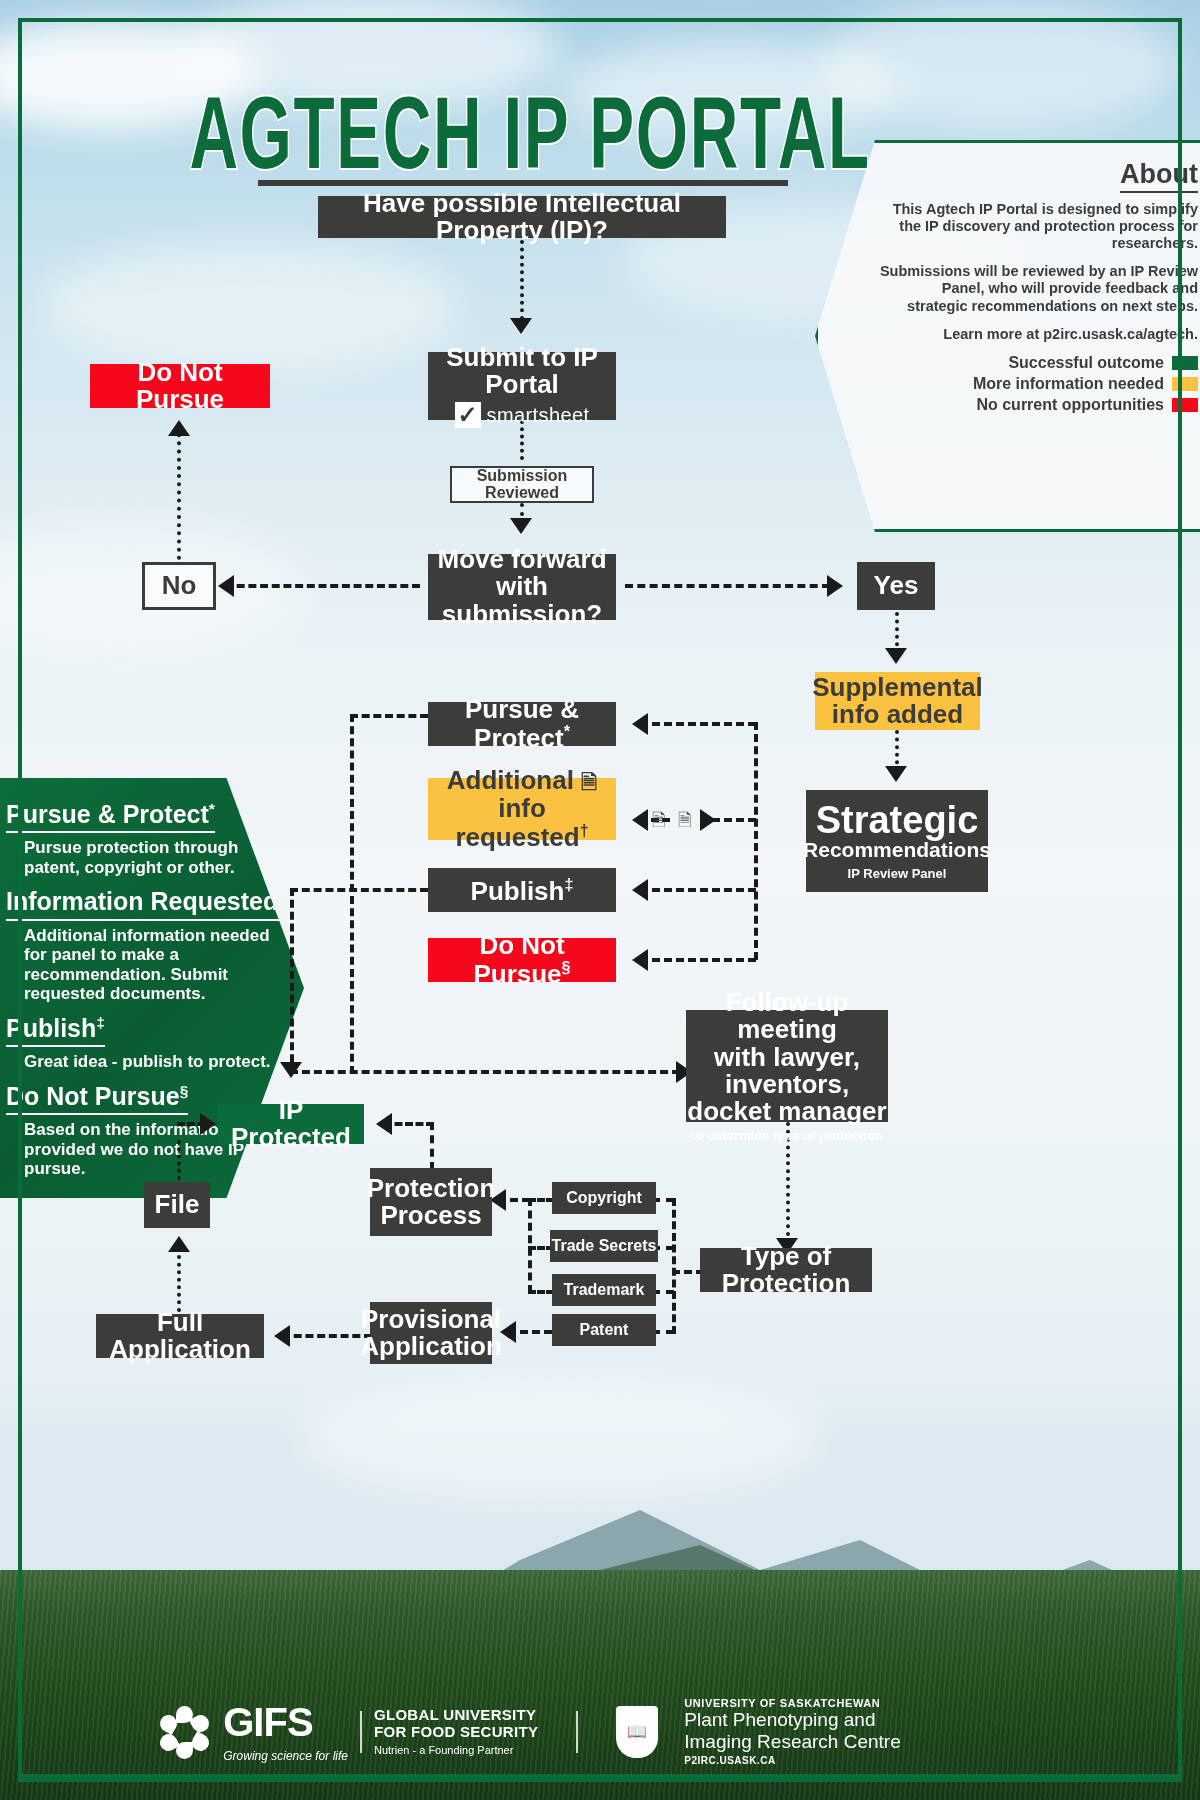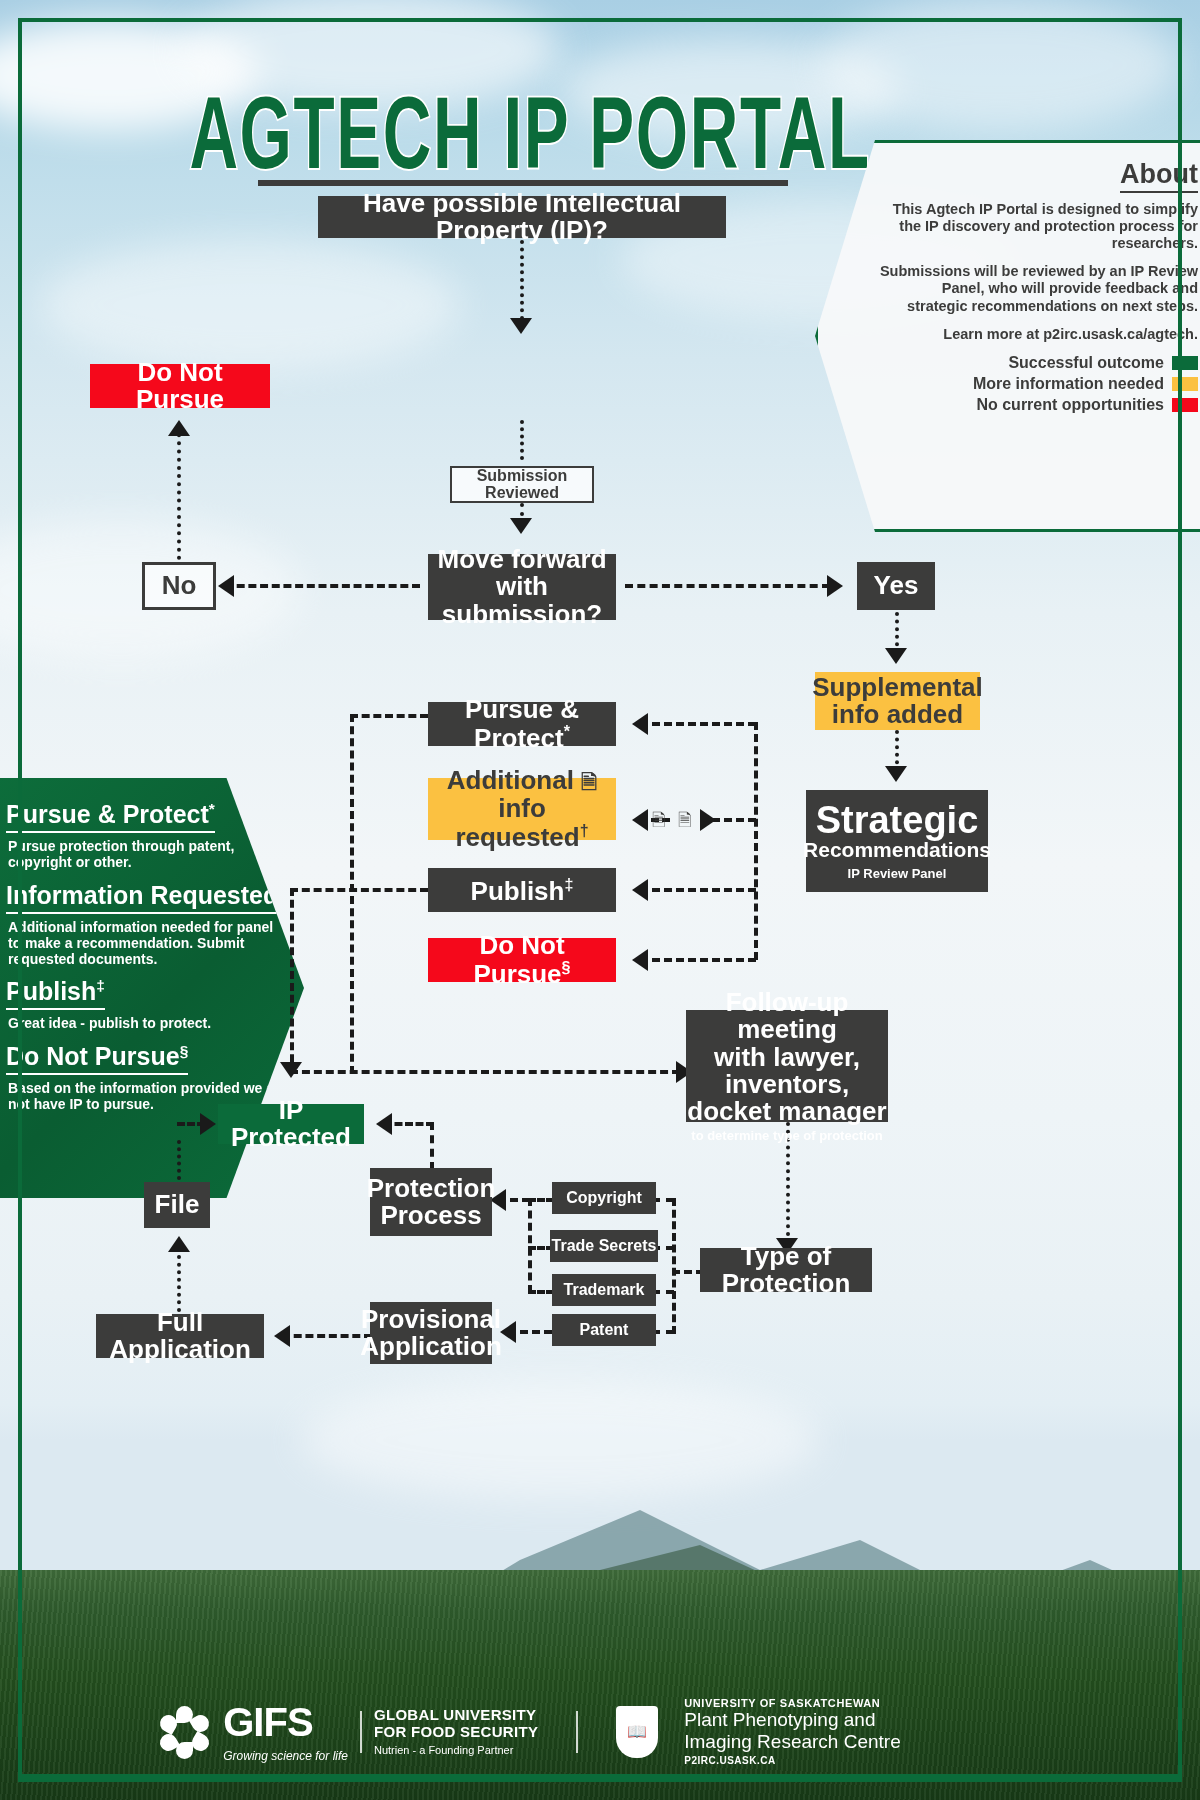--- a/index.html
+++ b/index.html
@@ -65,21 +65,21 @@
   .swatch{width:26px;height:14px;display:inline-block;}
 
   
   .legend{
     position:absolute;left:-6px;top:778px;width:310px;height:420px;
     background:linear-gradient(135deg,#0d6d3b 0%,#0a5d32 55%,#0b6b3a 100%);
     clip-path:polygon(0% 0%, 75% 0%, 100% 50%, 75% 100%, 0% 100%);
     color:#fff;padding:22px 14px 10px 12px;
   }
   .legend h3{font-size:25px;font-weight:bold;border-bottom:2px solid #fff;display:inline-block;padding-bottom:2px;}
-  .legend p{font-size:14px;font-weight:bold;line-height:1.15;margin:5px 0 10px 2px;}
+  .legend p{font-size:17px;font-weight:bold;line-height:1.15;margin:5px 0 10px 18px;}
 
   
   .conn{position:absolute;}
   .vd{border-left:4px dotted #1a1a1a;}
   .vdash{border-left:4px dashed #1a1a1a;}
   .hdash{border-top:4px dashed #1a1a1a;}
   .arrow{position:absolute;width:0;height:0;}
   .a-down{border-left:11px solid transparent;border-right:11px solid transparent;border-top:16px solid #1a1a1a;}
   .a-up{border-left:11px solid transparent;border-right:11px solid transparent;border-bottom:16px solid #1a1a1a;}
   .a-left{border-top:11px solid transparent;border-bottom:11px solid transparent;border-right:16px solid #1a1a1a;}
@@ -246,20 +246,27 @@
   <div class="conn vd" style="left:177px;top:1140px;height:40px;"></div>
   <div class="conn hdash" style="left:177px;top:1122px;width:28px;"></div>
   <div class="arrow a-right" style="left:200px;top:1113px;"></div>
 
   <div class="conn hdash" style="left:384px;top:1122px;width:50px;"></div>
   <div class="conn vdash" style="left:430px;top:1122px;height:48px;"></div>
   <div class="arrow a-left" style="left:376px;top:1113px;"></div>
 
   <div class="box red b-lg" style="left:90px;top:364px;width:180px;height:44px;">Do Not Pursue</div>
 
+  <div class="box dark" style="left:428px;top:352px;width:188px;height:68px;">
+    <span class="b-lg">Submit to IP Portal</span>
+    <span class="smartsheet">
+      <span class="ss-mark"></span>
+      <span class="ss-word">smartsheet</span>
+    </span>
+  </div>
 
   <div class="box white b-sm" style="left:450px;top:466px;width:144px;height:37px;">Submission Reviewed</div>
 
   <div class="box dark b-lg" style="left:428px;top:554px;width:188px;height:66px;">
     <span>Move forward with submission?</span>
   </div>
 
   <div class="box outline b-lg" style="left:142px;top:562px;width:74px;height:48px;">No</div>
 
   <div class="box dark b-lg" style="left:857px;top:562px;width:78px;height:48px;">Yes</div>

